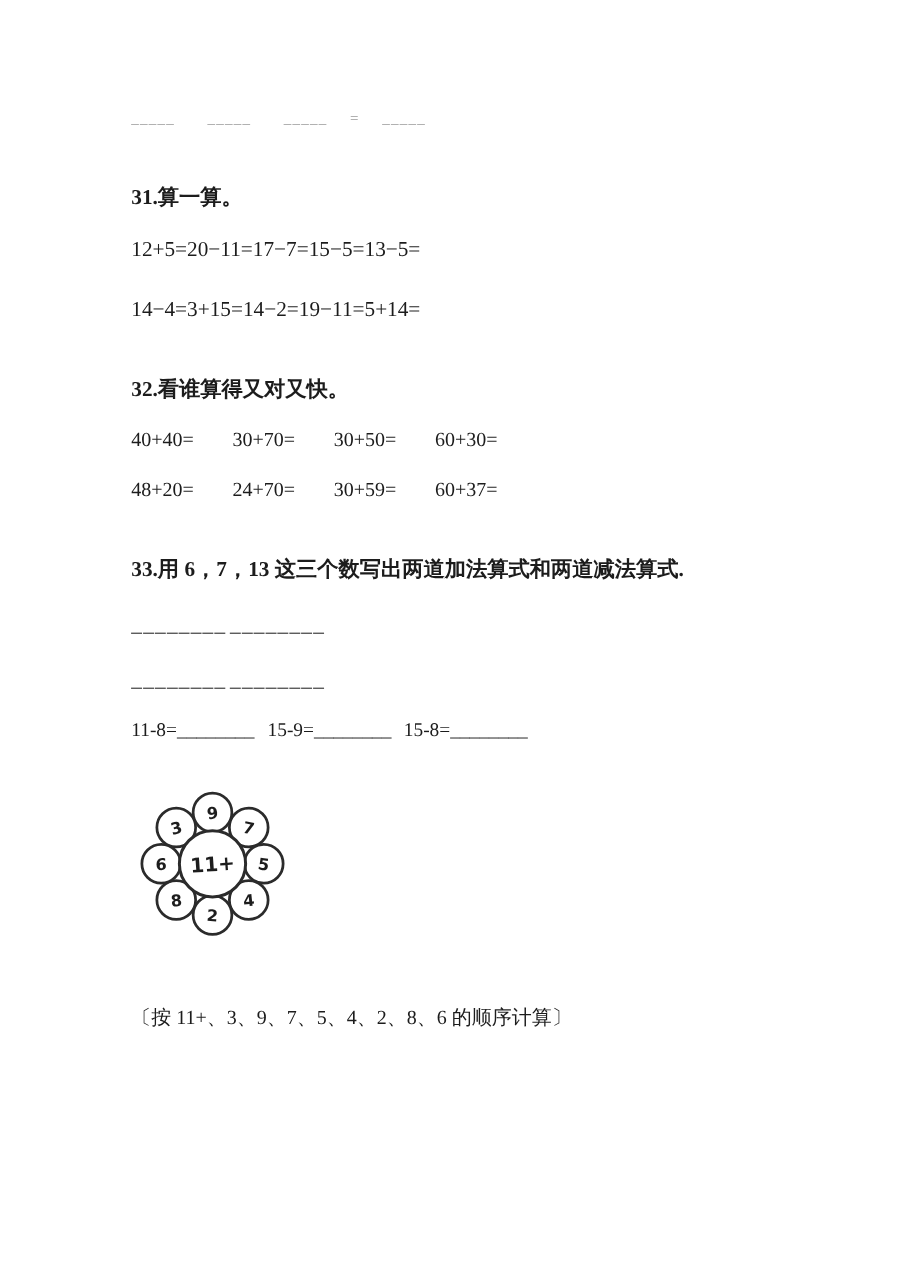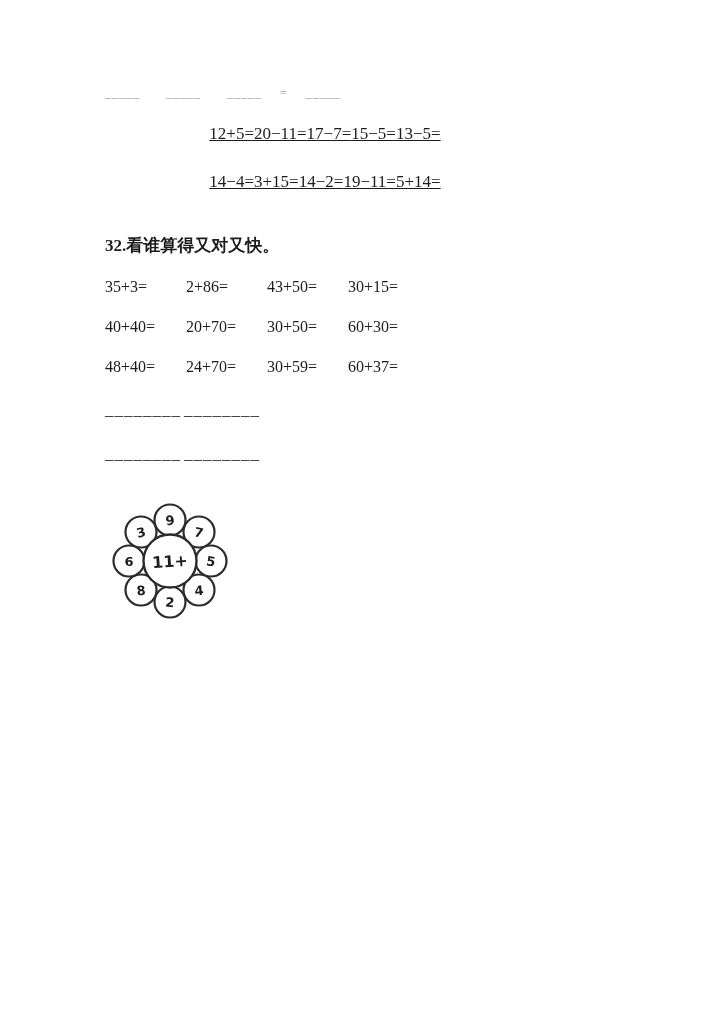--- a/index.html
+++ b/index.html
@@ -5,32 +5,32 @@
   * { box-sizing: border-box; }
   html, body { margin:0; padding:0; background:#ffffff; }
   .page {
     width:720px; height:1017px; background:#ffffff;
     font-family:"Liberation Serif","DejaVu Serif",serif;
     color:#1c1c1c; overflow:hidden; position:relative;
   }
   .content { padding:86px 90px 30px 105px; }
 
   .top-line {
-    display:flex; align-items:flex-start; gap:26px;
+    display:flex; align-items:center; gap:26px;
     color:#9a9a9a; font-size:12px; letter-spacing:1px; height:16px;
   }
   .top-line .eq { margin:0 -8px; }
 
   .sec-title { font-weight:bold; font-size:17px; line-height:20px; }
   .mt-first { margin-top:46px; }
   .mt-sec   { margin-top:44px; }
 
   .row5 {
-    display:flex; justify-content:center; width:440px;
-    font-size:17px; line-height:20px; margin-top:22px;text-decoration:underline;
+    display:flex; justify-content:flex-start; width:440px;
+    font-size:17px; line-height:20px; margin-top:22px;
   }
   .row5.tight { margin-top:28px; }
 
   .row4 { display:flex; font-size:16px; line-height:19px; margin-top:21px; }
   .row4 .cell { width:81px; }
 
   .row-blanks {
     display:flex; gap:3px; font-size:17px; line-height:20px;
     margin-top:24px; letter-spacing:1px;
   }
@@ -51,66 +51,71 @@
   <div class="content">
 
     <div class="top-line">
       <span>_____</span>
       <span>_____</span>
       <span>_____</span>
       <span class="eq">=</span>
       <span>_____</span>
     </div>
 
+    <div class="sec-title mt-first">
+      <span class="sec-num">31.</span><span>算一算。</span>
+    </div>
     <div class="row5">
       <span class="cell">12+5=</span>
       <span class="cell">20−11=</span>
       <span class="cell">17−7=</span>
       <span class="cell">15−5=</span>
       <span class="cell">13−5=</span>
     </div>
     <div class="row5 tight">
       <span class="cell">14−4=</span>
       <span class="cell">3+15=</span>
       <span class="cell">14−2=</span>
       <span class="cell">19−11=</span>
       <span class="cell">5+14=</span>
     </div>
 
     <div class="sec-title mt-sec">
       <span class="sec-num">32.</span><span>看谁算得又对又快。</span>
     </div>
     <div class="row4">
-      <span class="cell">35+3=</span>
-      <span class="cell">2+86=</span>
-      <span class="cell">43+50=</span>
-      <span class="cell">30+15=</span>
-    </div>
-    <div class="row4">
       <span class="cell">40+40=</span>
-      <span class="cell">20+70=</span>
+      <span class="cell">30+70=</span>
       <span class="cell">30+50=</span>
       <span class="cell">60+30=</span>
     </div>
     <div class="row4">
-      <span class="cell">48+40=</span>
+      <span class="cell">48+20=</span>
       <span class="cell">24+70=</span>
       <span class="cell">30+59=</span>
       <span class="cell">60+37=</span>
     </div>
 
+    <div class="sec-title mt-sec">
+      <span class="sec-num">33.</span><span>用 6，7，13 这三个数写出两道加法算式和两道减法算式.</span>
+    </div>
     <div class="row-blanks">
       <span>________</span>
       <span>________</span>
     </div>
     <div class="row-blanks">
       <span>________</span>
       <span>________</span>
     </div>
 
+    <div class="row3">
+      <span class="cell">11-8=________</span>
+      <span class="cell">15-9=________</span>
+      <span class="cell">15-8=________</span>
+    </div>
 
 
     <div class="flower-wrap">
       <svg class="flower" width="126" height="130" viewBox="0 0 126 130">
 
         <g fill="#ffffff" stroke="#2b2b2b" stroke-width="2.2">
           <circle cx="34" cy="36" r="15.5"></circle>
           <circle cx="63" cy="24" r="15.5"></circle>
           <circle cx="92" cy="36" r="15.5"></circle>
           <circle cx="104" cy="65" r="15.5"></circle>
@@ -130,15 +135,16 @@
           <text x="92" y="99" transform="rotate(-6 92 94)">4</text>
           <text x="63" y="111" transform="rotate(5 63 106)">2</text>
           <text x="34" y="99" transform="rotate(-5 34 94)">8</text>
           <text x="22" y="70">6</text>
         </g>
 
         <text x="63" y="71" font-size="16" text-anchor="middle" transform="rotate(-4 63 65)">11+</text>
       </svg>
     </div>
 
+    <div class="note">〔按 11+、3、9、7、5、4、2、8、6 的顺序计算〕</div>
 
   </div>
 </div>
 
 </body></html>

